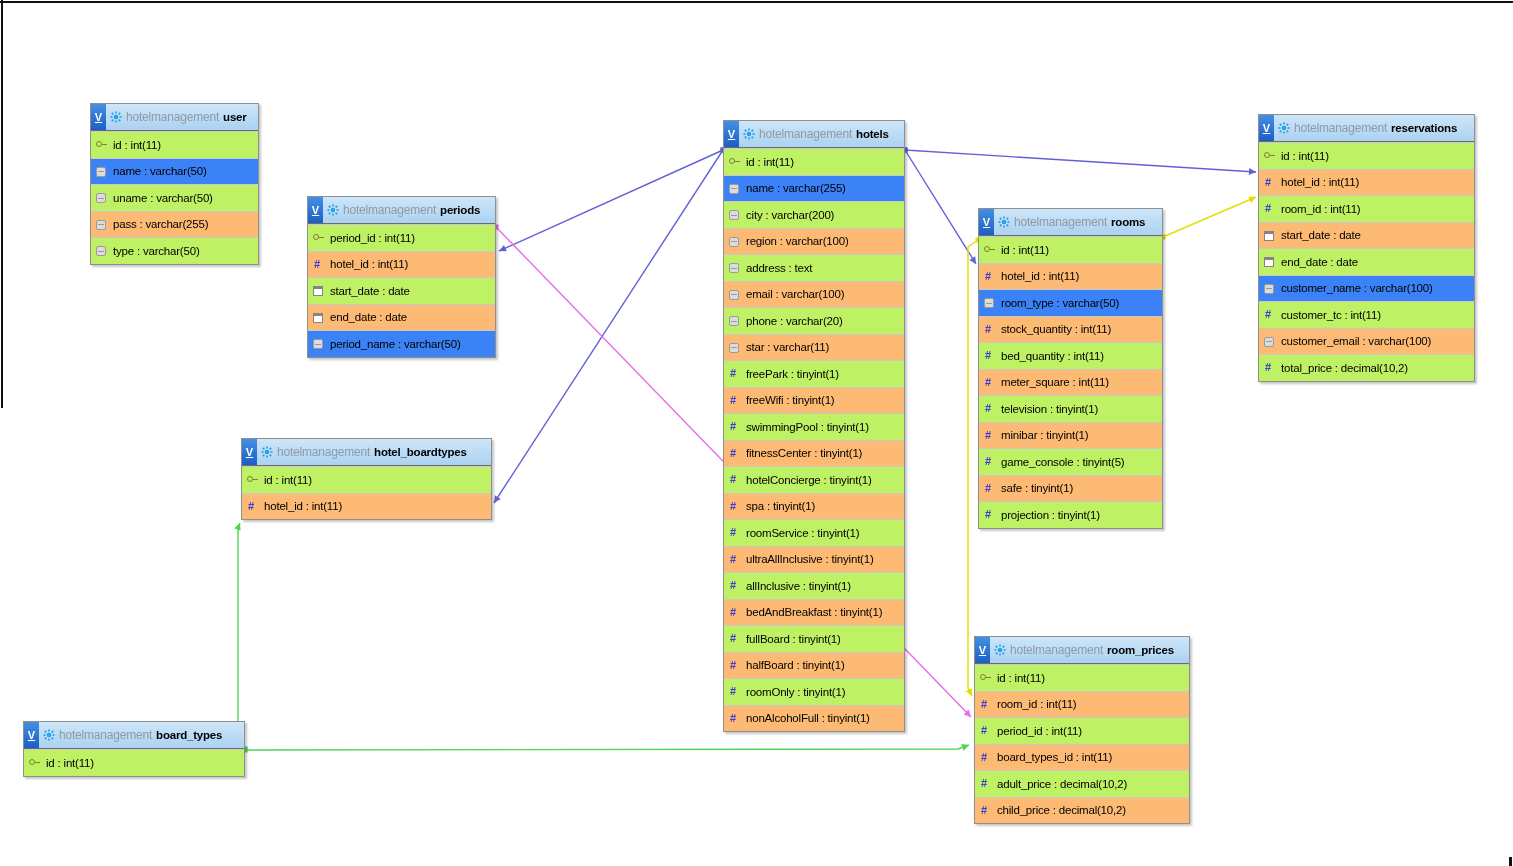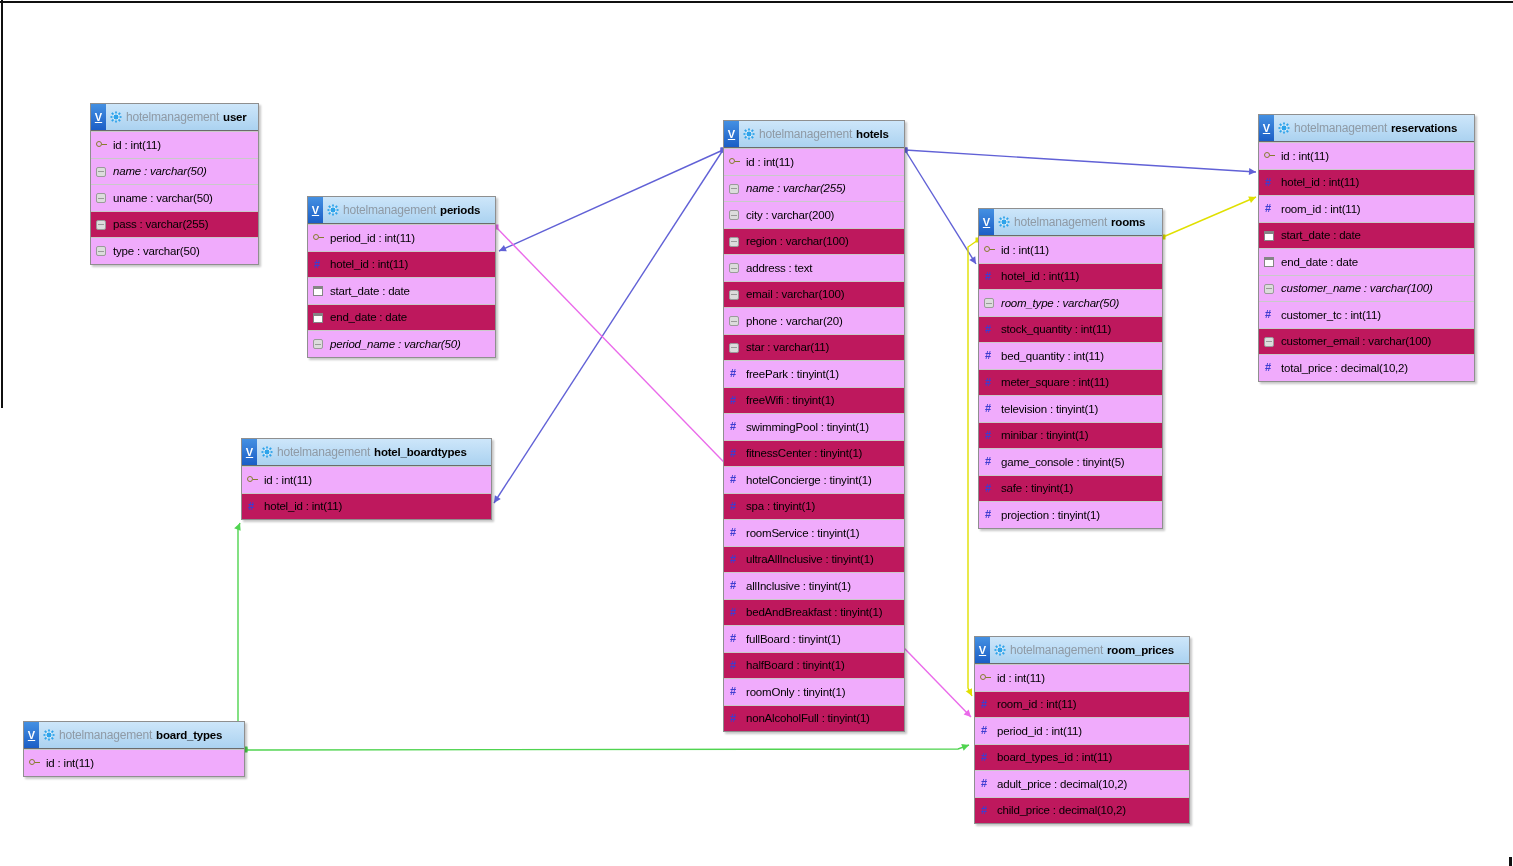--- a/index.html
+++ b/index.html
@@ -14,23 +14,23 @@
        white-space:nowrap;overflow:hidden;}
   .vbadge{flex:0 0 15px;height:100%;display:flex;align-items:center;justify-content:center;
           background:linear-gradient(#4490e2,#1b5ec6);color:#fff;font-weight:bold;font-size:11px;
           text-decoration:underline;}
   .gear{flex:0 0 12px;height:12px;}
   .db{color:#8f9aa5;font-size:12px;letter-spacing:-0.2px;}
   .tname{color:#000;font-weight:bold;font-size:11.5px;letter-spacing:-0.2px;text-align:right;}
   .row{height:26.5px;box-sizing:border-box;display:flex;align-items:center;border-top:1px solid #c9c9c9;
        padding-left:5px;white-space:nowrap;overflow:hidden;}
   .row:first-of-type{border-top:none;}
-  .row.odd{background:#f0abfc;}
-  .row.even{background:#be185d;}
-  .row.pink{background:#f0abfc;font-style:italic;}
+  .row.odd{background:#bef264;}
+  .row.even{background:#fdba74;}
+  .row.pink{background:#3b82f6;}
   .lbl{font-size:11.5px;letter-spacing:-0.2px;color:#000;margin-left:6px;}
   .ic{flex:0 0 11px;height:11px;position:relative;display:inline-block;}
   .ic-key::before{content:"";position:absolute;left:0;top:2px;width:4px;height:4px;
                   border:1.6px solid #867d2e;border-radius:50%;}
   .ic-key::after{content:"";position:absolute;left:6px;top:4.6px;width:5px;height:1.6px;background:#867d2e;}
   .ic-num::before{content:"#";position:absolute;left:1px;top:0;color:#3d3dd0;font-weight:bold;
                   font-size:11px;line-height:11px;}
   .ic-text::before{content:"";position:absolute;left:0;top:1px;width:8px;height:8px;
                    background:#dcdcdc;border:1px solid #9a9a9a;border-radius:2px;}
   .ic-text::after{content:"";position:absolute;left:2px;top:5.5px;width:6px;height:1px;background:#9a9a9a;}

